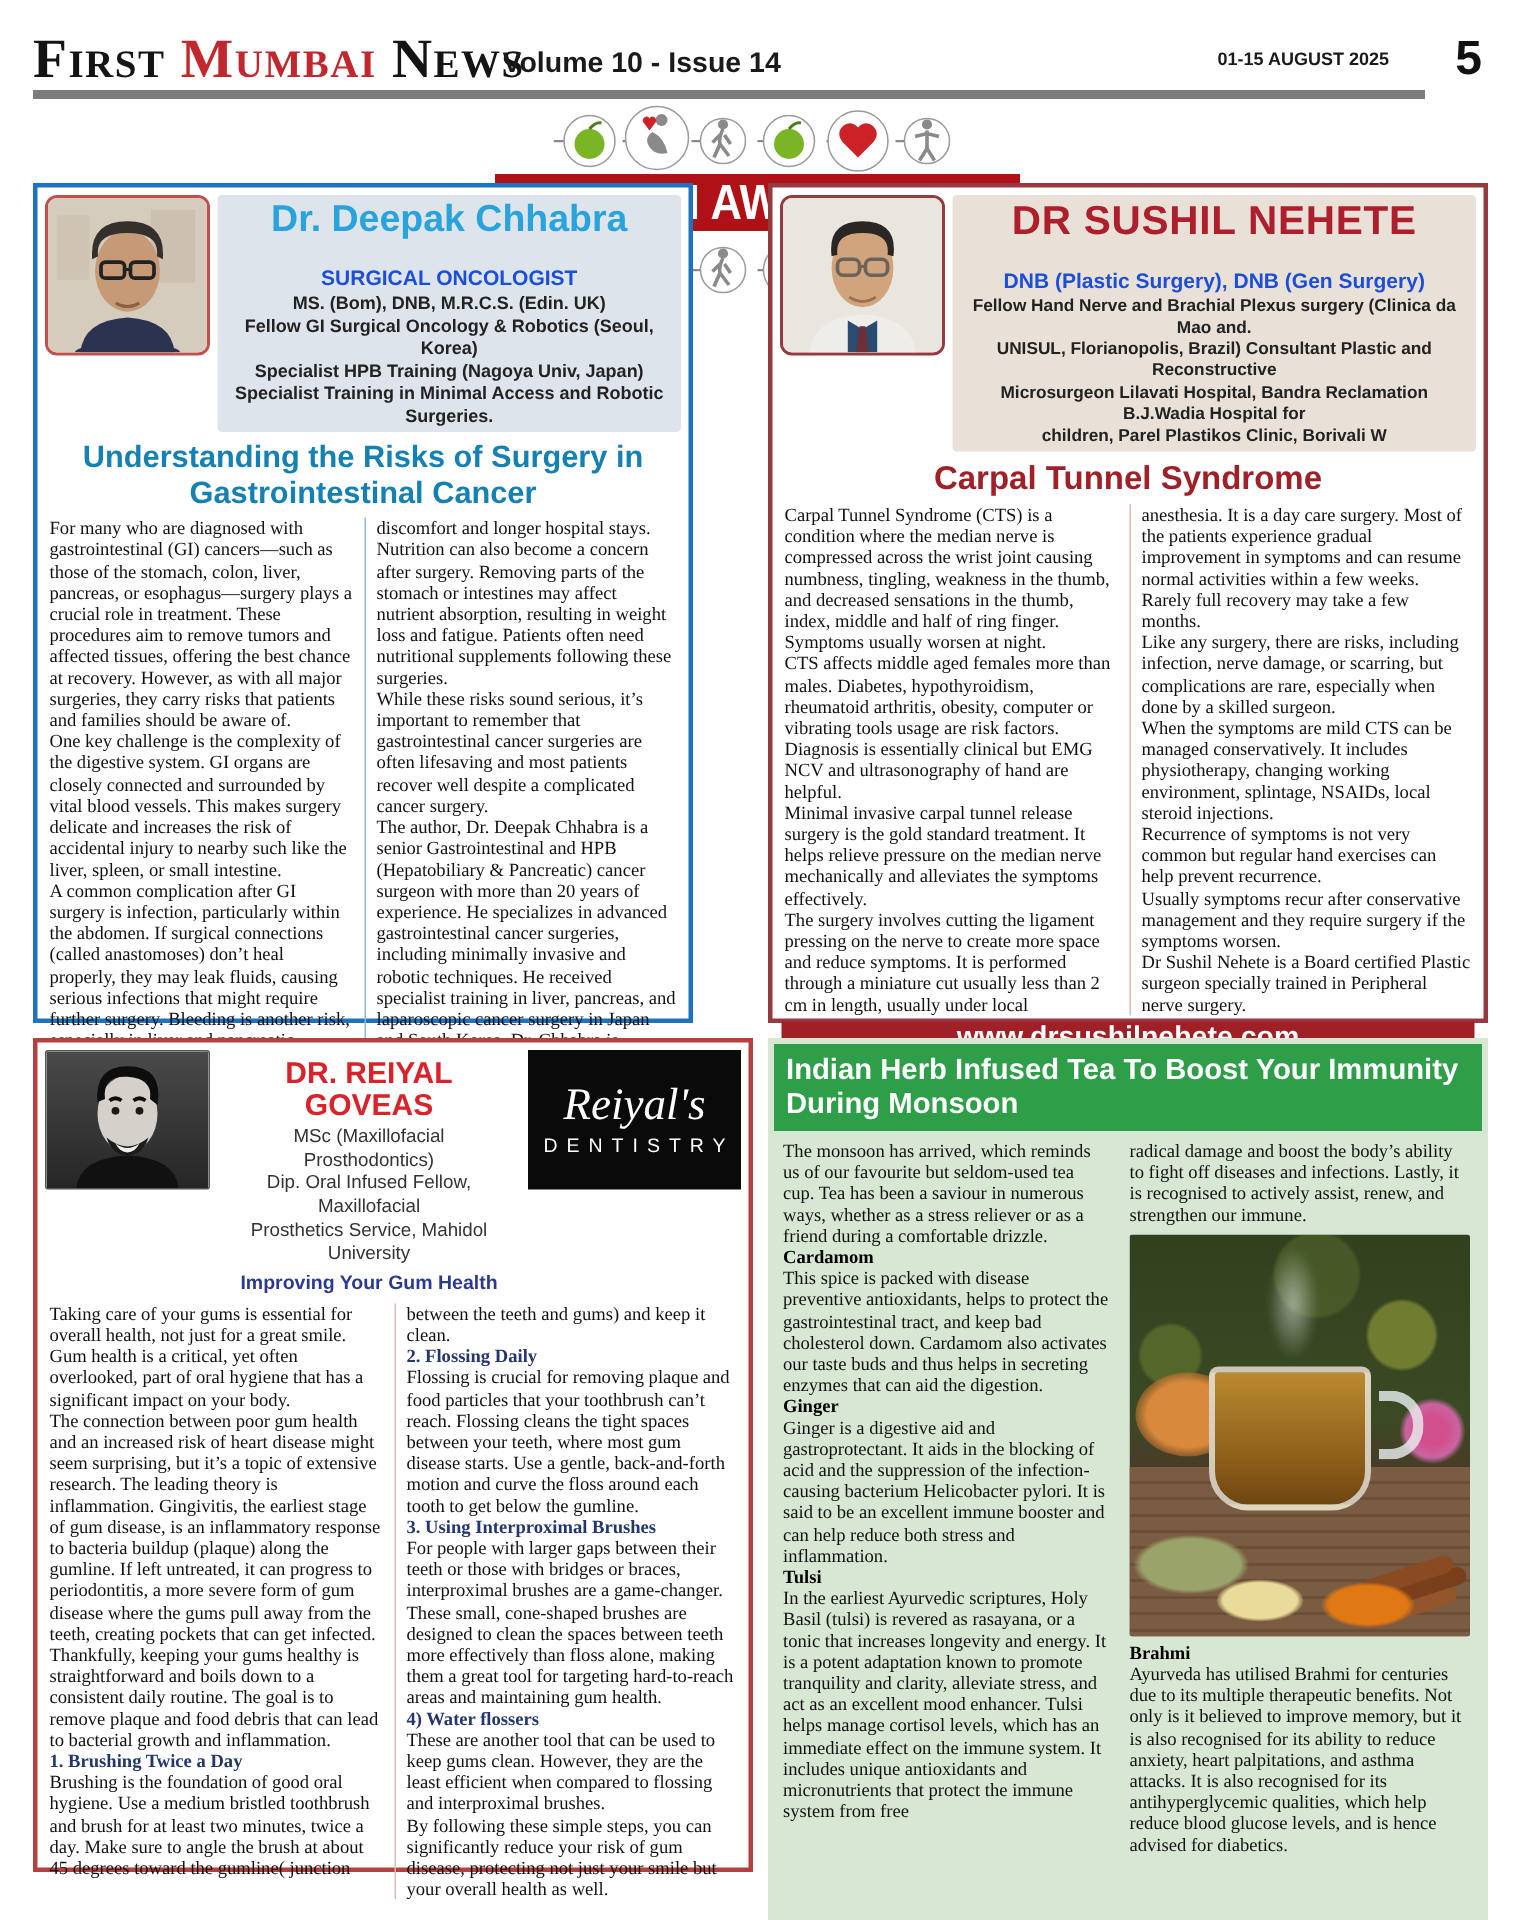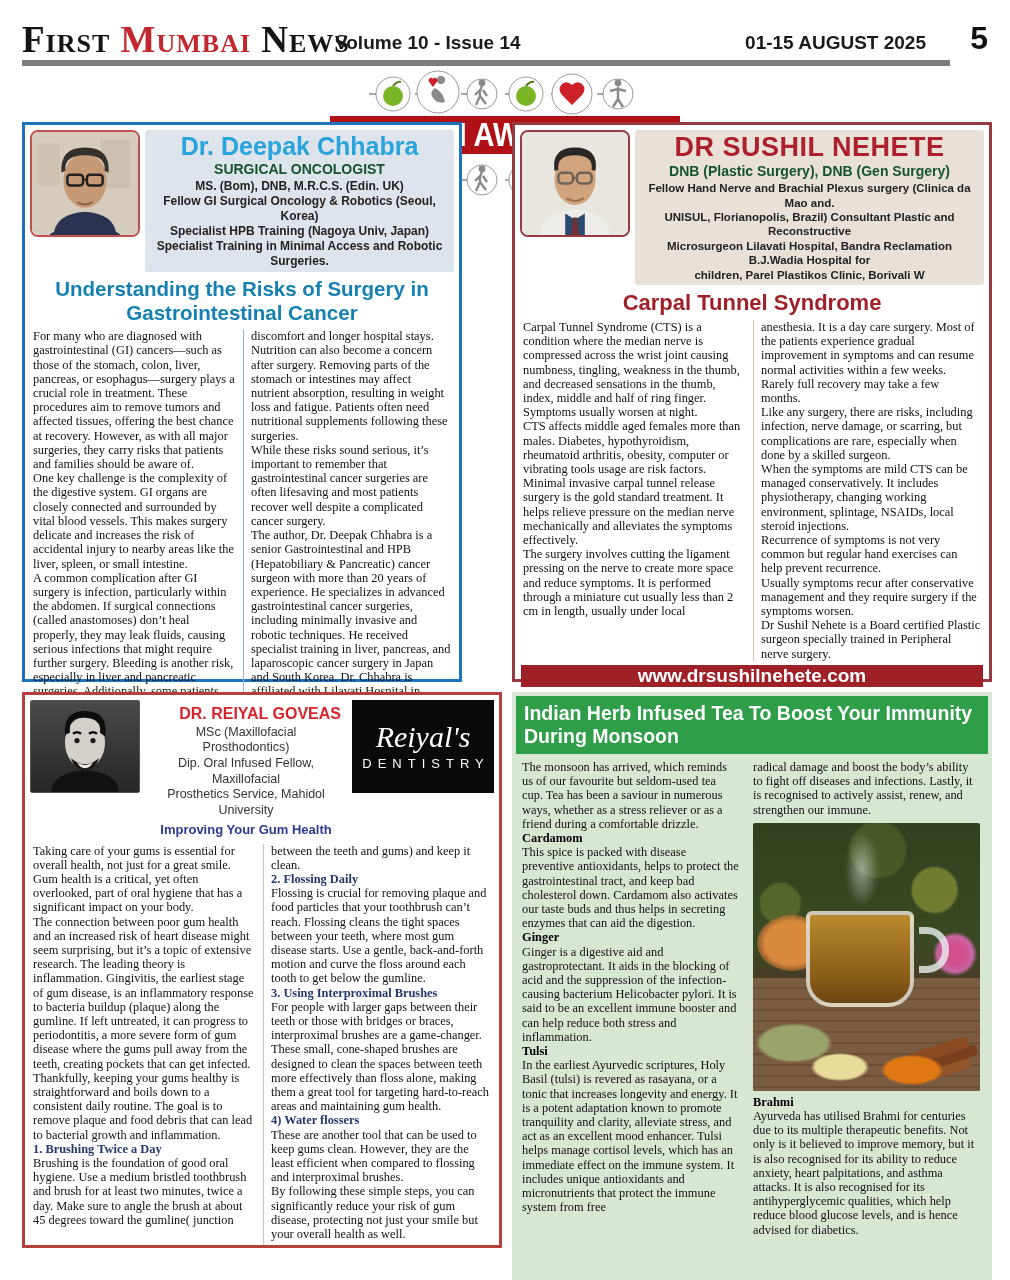--- a/index.html
+++ b/index.html
@@ -11,21 +11,21 @@
   }
   
   #masthead { position:absolute; left:22px; top:20px; width:966px; height:42px; }
   .paper-title { font-family:"Liberation Serif", serif; font-variant:small-caps; font-weight:bold;
     font-size:37px; letter-spacing:1px; line-height:40px; }
   .paper-title .w-first, .paper-title .w-news { color:#141414; }
   .paper-title .w-mumbai { color:#c1272d; }
   .issue-info { position:absolute; left:313px; top:12px; font-family:"Liberation Sans", sans-serif;
     font-weight:bold; font-size:19px; color:#1a1a1a; }
   .date-info { position:absolute; right:62px; top:12px; font-family:"Liberation Sans", sans-serif;
-    font-weight:bold; font-size:19px; color:#1a1a1a; }
+    font-weight:bold; font-size:12px; color:#1a1a1a; }
   .page-num { position:absolute; right:0px; top:0px; font-family:"Liberation Sans", sans-serif;
     font-weight:bold; font-size:32px; color:#111; }
   #masthead-rule { position:absolute; left:22px; top:60px; width:928px; height:6px; background:#7d7d7d; }
   
   #strip { position:absolute; left:20px; top:68px; width:970px; height:48px; display:flex; align-items:center;flex-direction:column; }
   .ekg-svg { flex:0 0 auto; }
   #banner { flex:1 1 auto; margin:0 4px; height:44px; background:#b01117; display:flex;
     align-items:center; justify-content:center; }
   #banner span { color:#ffffff; font-family:"Liberation Sans", sans-serif; font-weight:bold;
     font-size:33px; letter-spacing:0px; transform:scaleX(0.88); white-space:nowrap; }
@@ -43,22 +43,22 @@
   #art3 .photo-frame { height:93px; border:1px solid #555; border-radius:2px; }
   .photo-frame svg { display:block; width:100%; height:100%; }
   .doc-panel { flex:1 1 auto; border-radius:3px; padding:3px 6px; text-align:center;
     font-family:"Liberation Sans", sans-serif; }
   #art1 .doc-panel { background:#dee4ec; }
   #art2 .doc-panel { background:#e9e1d7; }
   #art3 .doc-panel { background:#ffffff; padding-top:6px; }
   .doc-name { font-weight:bold; line-height:1.05; }
   #art1 .doc-name { color:#29a3dc; font-size:25px; }
   #art2 .doc-name { color:#ad1f2d; font-size:27px; letter-spacing:0.5px; }
-  #art3 .doc-name { color:#d8232a; font-size:16px;text-align:right; }
-  .doc-spec { font-weight:bold; font-size:14px; color:#14532d; margin-top:2px; }
+  #art3 .doc-name { color:#d8232a; font-size:20px; }
+  .doc-spec { font-weight:bold; font-size:14px; color:#1d4ed8; margin-top:18px; }
   .doc-creds { margin-top:2px; font-size:12px; line-height:1.25; color:#222; font-weight:bold; }
   #art2 .doc-creds { font-size:11.5px; font-weight:bold; }
   #art3 .doc-creds { font-size:12.5px; font-weight:normal; color:#333; }
   .logo-box { flex:0 0 142px; height:93px; background:#0a0a0a; color:#fff; display:flex;
     flex-direction:column; align-items:center; justify-content:center; }
   .logo-script { font-family:"Liberation Serif", serif; font-style:italic; font-size:30px; line-height:1; }
   .logo-word { font-family:"Liberation Sans", sans-serif; font-size:13px; letter-spacing:6px;
     margin-top:4px; margin-left:6px; }
   
   .headline { text-align:center; font-family:"Liberation Sans", sans-serif; font-weight:bold; padding:3px 4px 2px; }
@@ -236,21 +236,21 @@
             <div>Fellow GI Surgical Oncology &amp; Robotics (Seoul, Korea)</div>
             <div>Specialist HPB Training (Nagoya Univ, Japan)</div>
             <div>Specialist Training in Minimal Access and Robotic Surgeries.</div>
           </div>
       </div>
     </div>
     <div class="headline">Understanding the Risks of Surgery in Gastrointestinal Cancer</div>
     <div class="body-cols">
       <div class="col">
           <div class="blk p">For many who are diagnosed with gastrointestinal (GI) cancers—such as those of the stomach, colon, liver, pancreas, or esophagus—surgery plays a crucial role in treatment. These procedures aim to remove tumors and affected tissues, offering the best chance at recovery. However, as with all major surgeries, they carry risks that patients and families should be aware of.</div>
-          <div class="blk p">One key challenge is the complexity of the digestive system. GI organs are closely connected and surrounded by vital blood vessels. This makes surgery delicate and increases the risk of accidental injury to nearby areas like the liver, spleen, or small intestine.</div>
+          <div class="blk p">One key challenge is the complexity of the digestive system. GI organs are closely connected and surrounded by vital blood vessels. This makes surgery delicate and increases the risk of accidental injury to nearby such like the liver, spleen, or small intestine.</div>
           <div class="blk p">A common complication after GI surgery is infection, particularly within the abdomen. If surgical connections (called anastomoses) don’t heal properly, they may leak fluids, causing serious infections that might require further surgery. Bleeding is another risk, especially in liver and pancreatic surgeries. Additionally, some patients may experience delayed bowel function, leading to</div>
         </div>
       <div class="col">
           <div class="blk p">discomfort and longer hospital stays. Nutrition can also become a concern after surgery. Removing parts of the stomach or intestines may affect nutrient absorption, resulting in weight loss and fatigue. Patients often need nutritional supplements following these surgeries.</div>
           <div class="blk p">While these risks sound serious, it’s important to remember that gastrointestinal cancer surgeries are often lifesaving and most patients recover well despite a complicated cancer surgery.</div>
           <div class="blk p">The author, Dr. Deepak Chhabra is a senior Gastrointestinal and HPB (Hepatobiliary &amp; Pancreatic) cancer surgeon with more than 20 years of experience. He specializes in advanced gastrointestinal cancer surgeries, including minimally invasive and robotic techniques. He received specialist training in liver, pancreas, and laparoscopic cancer surgery in Japan and South Korea. Dr. Chhabra is affiliated with Lilavati Hospital in Bandra, Hinduja Hospital in Khar, and Dr. L. H. Hiranandani Hospital in Powai, Mumbai.</div>
         </div>
     </div>
     <div class="site-bar">www.mumbaicancer.in</div>
   </div>
@@ -280,20 +280,21 @@
             <div>Microsurgeon Lilavati Hospital, Bandra Reclamation B.J.Wadia Hospital for</div>
             <div>children, Parel Plastikos Clinic, Borivali W</div>
           </div>
       </div>
     </div>
     <div class="headline">Carpal Tunnel Syndrome</div>
     <div class="body-cols">
       <div class="col">
           <div class="blk p">Carpal Tunnel Syndrome (CTS) is a condition where the median nerve is compressed across the wrist joint causing numbness, tingling, weakness in the thumb, and decreased sensations in the thumb, index, middle and half of ring finger. Symptoms usually worsen at night.</div>
           <div class="blk p">CTS affects middle aged females more than males. Diabetes, hypothyroidism, rheumatoid arthritis, obesity, computer or vibrating tools usage are risk factors.</div>
+          <div class="blk p">Diagnosis is essentially clinical but EMG NCV and ultrasonography of hand are helpful.</div>
           <div class="blk p">Minimal invasive carpal tunnel release surgery is the gold standard treatment. It helps relieve pressure on the median nerve mechanically and alleviates the symptoms effectively.</div>
           <div class="blk p">The surgery involves cutting the ligament pressing on the nerve to create more space and reduce symptoms. It is performed through a miniature cut usually less than 2 cm in length, usually under local</div>
         </div>
       <div class="col">
           <div class="blk p">anesthesia. It is a day care surgery. Most of the patients experience gradual improvement in symptoms and can resume normal activities within a few weeks. Rarely full recovery may take a few months.</div>
           <div class="blk p">Like any surgery, there are risks, including infection, nerve damage, or scarring, but complications are rare, especially when done by a skilled surgeon.</div>
           <div class="blk p">When the symptoms are mild CTS can be managed conservatively. It includes physiotherapy, changing working environment, splintage, NSAIDs, local steroid injections.</div>
           <div class="blk p">Recurrence of symptoms is not very common but regular hand exercises can help prevent recurrence.</div>
           <div class="blk p">Usually symptoms recur after conservative management and they require surgery if the symptoms worsen.</div>
           <div class="blk p">Dr Sushil Nehete is a Board certified Plastic surgeon specially trained in Peripheral nerve surgery.</div>

